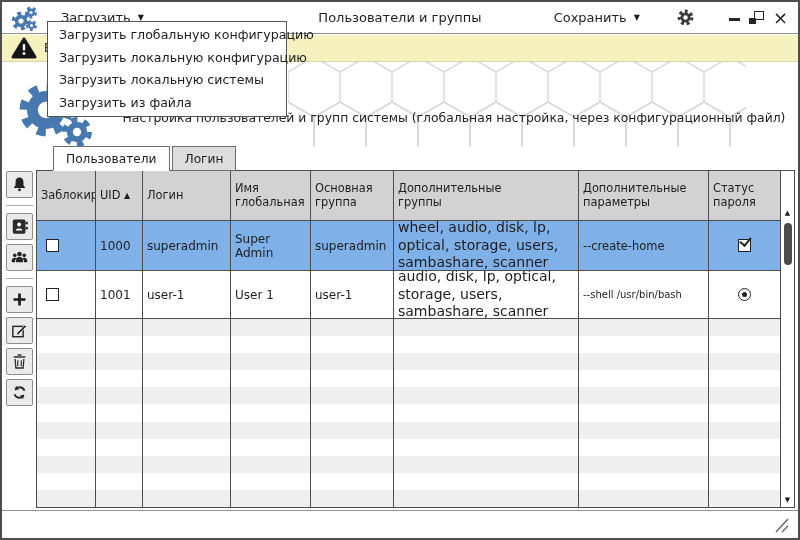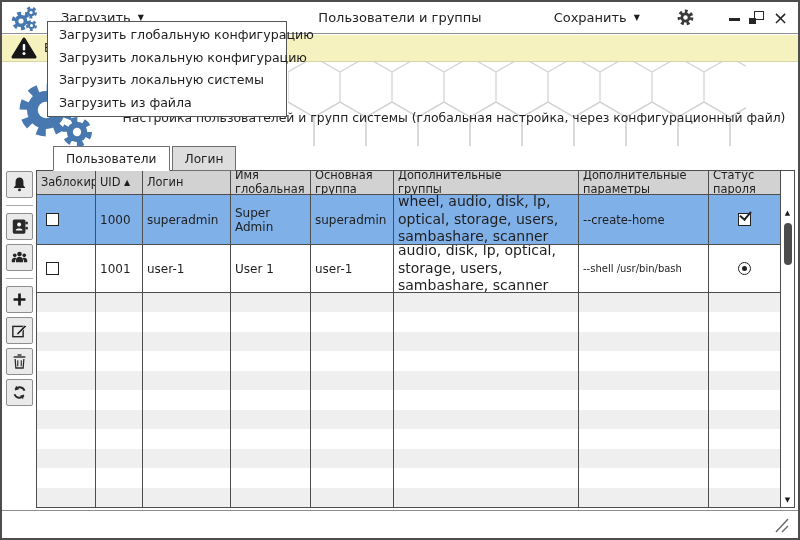--- a/index.html
+++ b/index.html
@@ -50,21 +50,21 @@
   .sbtn{ width:27px; height:27px; background:#eaeaea; border:1px solid #8e8e8e; border-radius:2px;
          display:flex; align-items:center; justify-content:center; margin-bottom:4px; cursor:default;}
   .sep{ width:27px; height:1px; background:#a9a9a9; margin:3px 0 7px 0;}
 
   
   .twrap{ position:absolute; left:34px; top:168px; width:759px; height:338px;
           border:1px solid #4d4d4d; background:#fff; display:flex; flex-direction:column; z-index:2;}
   .grid{ display:grid; grid-template-columns:59px 47px 88px 80px 83px 185px 130px 71px; }
   .hcell,.cell{ border-right:1px solid #4d4d4d; overflow:hidden; display:flex; align-items:center;}
   .hcell:last-child,.cell:last-child{ border-right:none; }
-  .thead{ height:24px; background:#d2d2d2; border-bottom:1px solid #4d4d4d; flex:none;}
+  .thead{ height:50px; background:#d2d2d2; border-bottom:1px solid #4d4d4d; flex:none;}
   .hcell{ font-size:11.4px; line-height:1.22; padding:1px 3px 1px 4px;}
   .hcell .clip{ max-width:100%; }
   .hn{ max-width:100px; }
   .trow{ flex:none; border-bottom:1px solid #4d4d4d; background:#fff;}
   .row-sel{ background:#80b0e8; }
   .r1{ height:50px; } .r2{ height:48px; }
   .cell{ font-size:12px; padding:1px 4px;}
   .cell.small{ font-size:14px; line-height:1.28;}
   .cell.ctr{ justify-content:center;}
   .fillrows{ flex:1; display:flex; flex-direction:column; overflow:hidden;}

